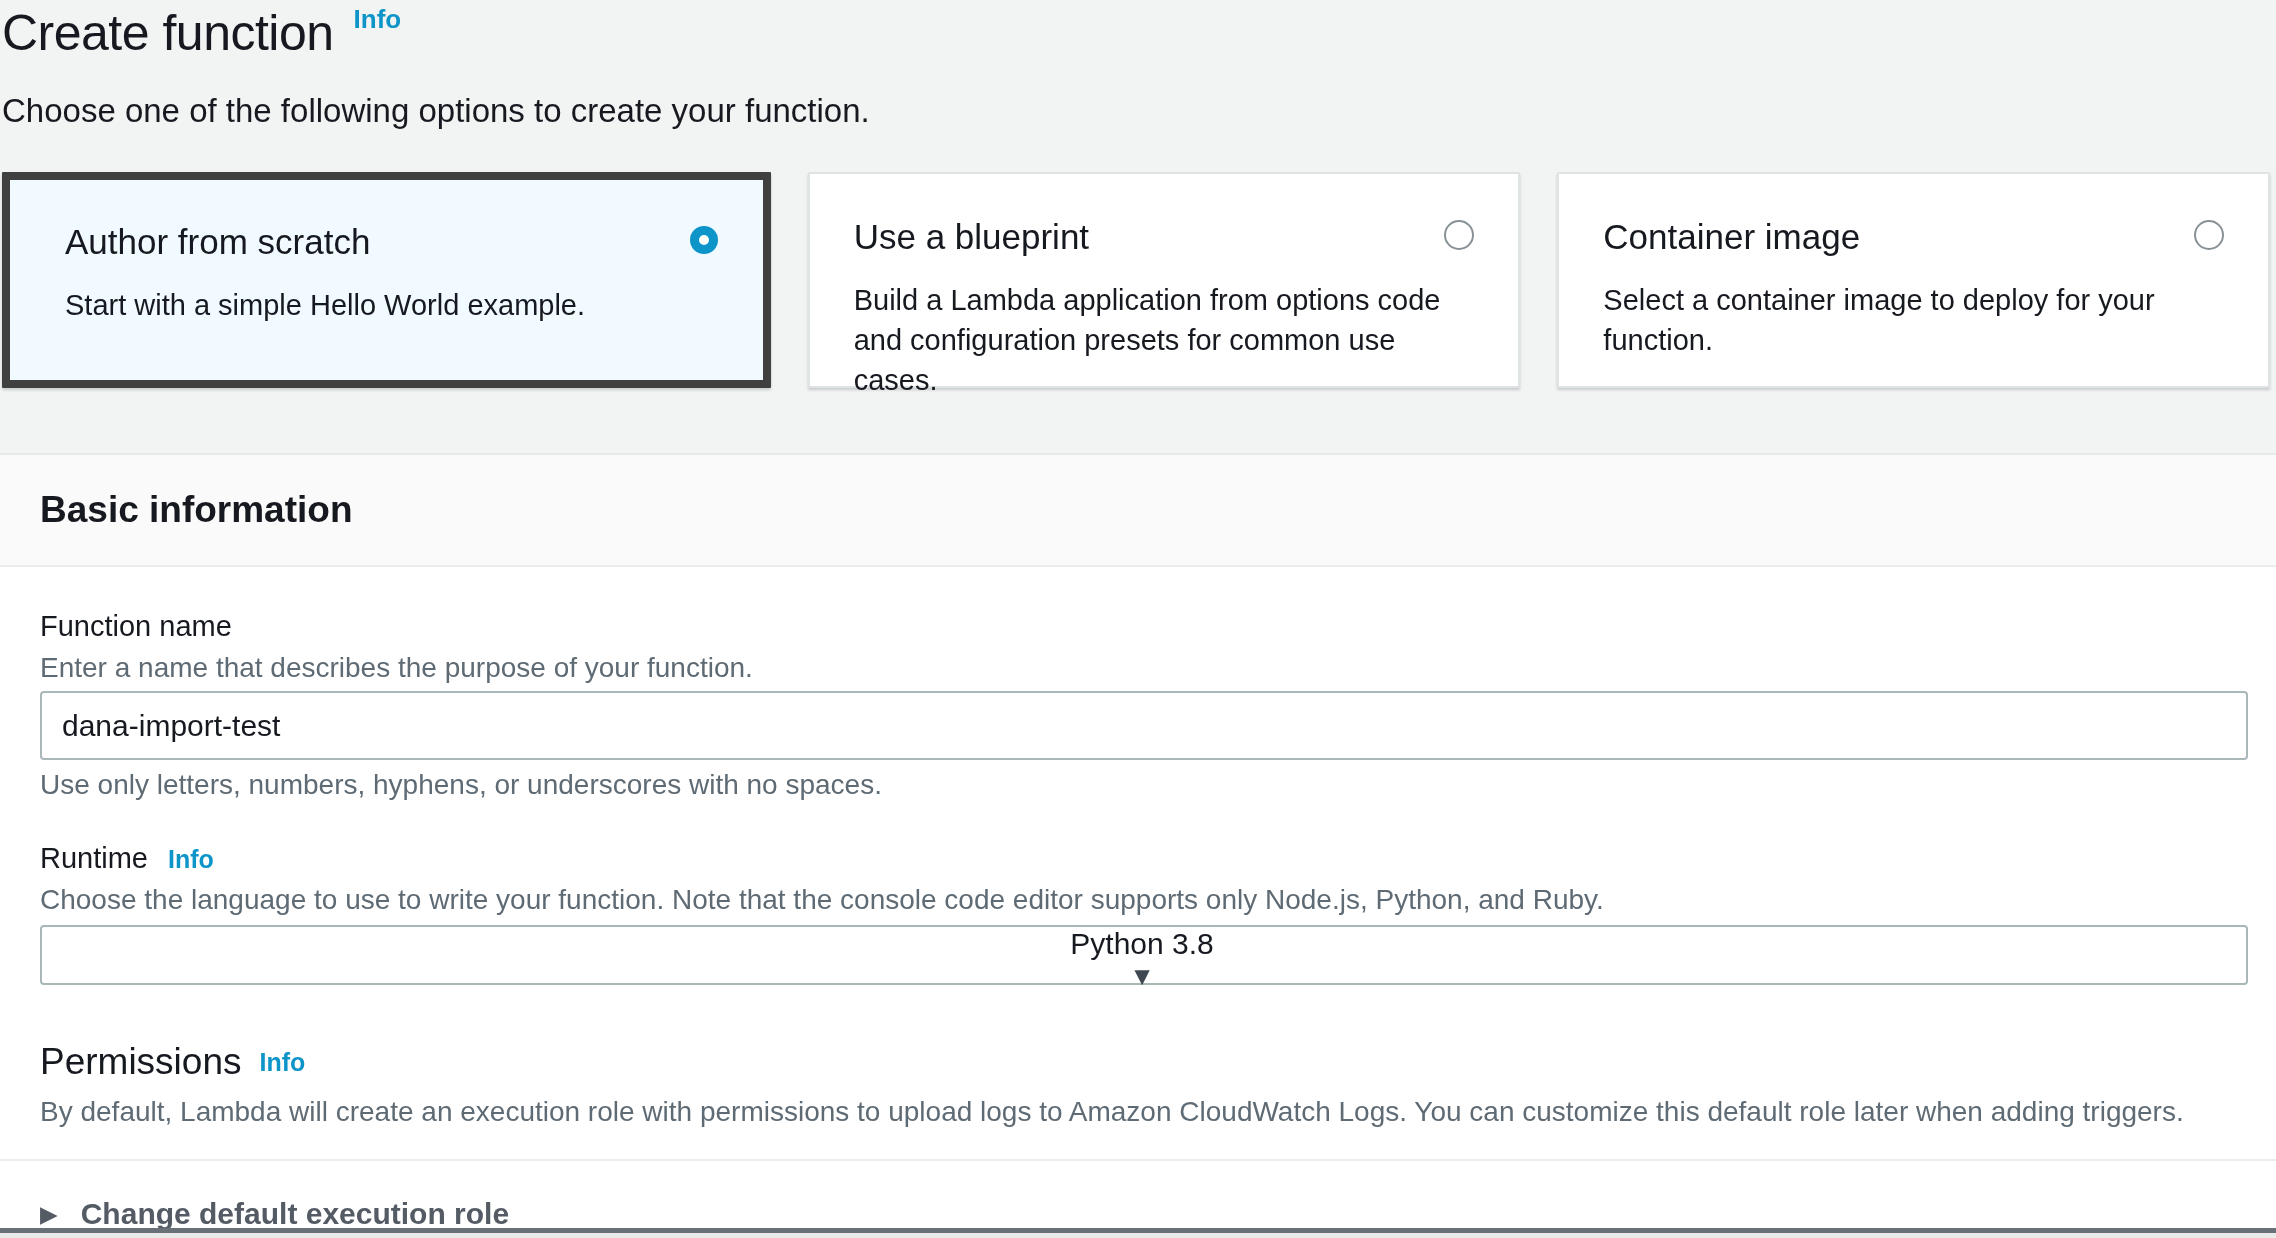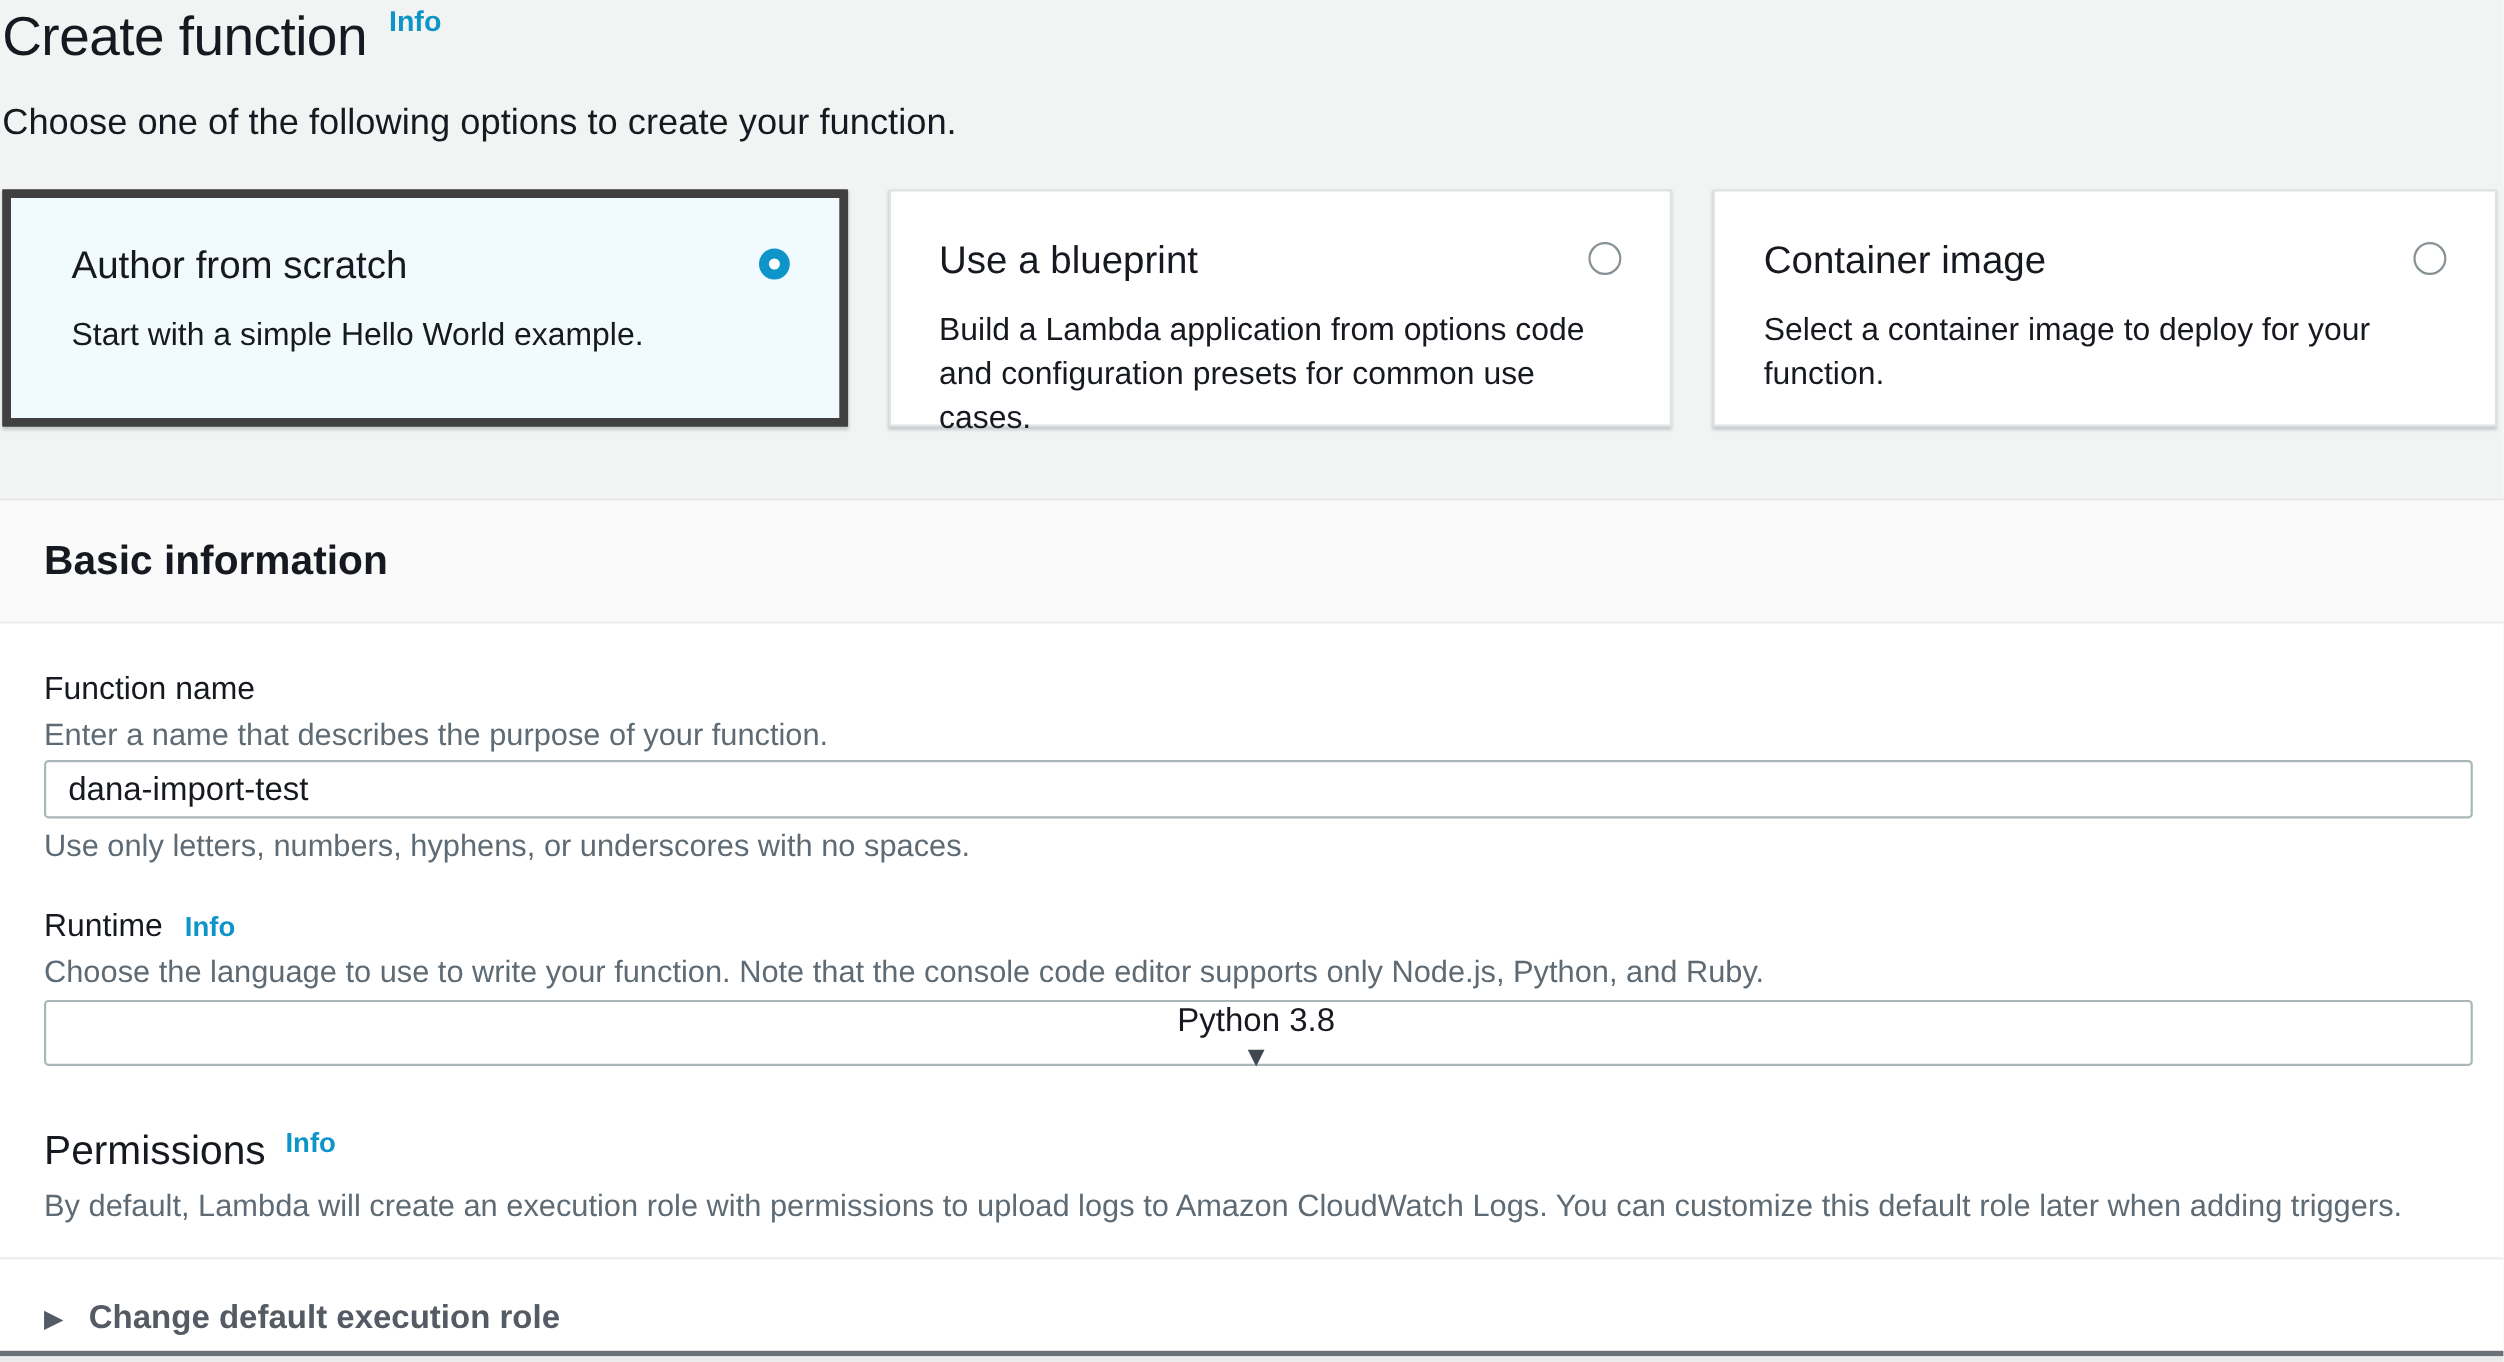--- a/index.html
+++ b/index.html
@@ -50,35 +50,35 @@
   .form-section {
     position:absolute; top:567px; left:0; width:100%; height:661px;
     background:#ffffff; padding:0 28px 0 40px;
   }
   .field-label { font-size:29px; color:#16191f; margin-top:43px; }
   .label-row { display:flex; align-items:baseline; margin-top:40px; }
   .label-row .field-label { margin-top:0; }
   .label-row .info-link { font-size:25px; margin-left:20px; }
   .field-help { font-size:28px; line-height:34px; color:#5f6b74; margin-top:8px; white-space:nowrap; }
   .text-input {
-    display:block; width:100%; height:53px; margin-top:6px;
+    display:block; width:100%; height:69px; margin-top:6px;
     border:2px solid #aab7b8; border-radius:4px; background:#fff;
     font-family:"Liberation Sans", sans-serif; font-size:30px; color:#16191f;
     padding:0 20px;
   }
   .constraint { }
   .select-box {
     width:100%; height:60px; margin-top:8px;
     border:2px solid #aab7b8; border-radius:4px; background:#fff;
     display:flex; align-items:center; justify-content:space-between;
     padding:0 24px 0 20px; font-size:30px; color:#16191f; cursor:pointer;flex-direction:column;
   }
   .select-arrow { font-size:26px; color:#3f4850; }
 
-  .section-heading-row { display:flex; align-items:flex-start; margin-top:56px; }
+  .section-heading-row { display:flex; align-items:center; margin-top:56px; }
   .section-heading { font-size:37px; font-weight:400; color:#16191f; }
   .section-heading-row .info-link { font-size:25px; margin-left:18px; }
   .section-help { margin-top:12px; }
 
   .divider { margin:30px -28px 0 -40px; border-top:2px solid #eaeded; }
 
   .expander { display:flex; align-items:center; margin-top:36px; cursor:pointer; color:#545b64; }
   .expander-arrow { font-size:23px; line-height:23px; margin-right:23px; color:#545b64; }
   .expander-label { font-size:30px; font-weight:700; }
 

